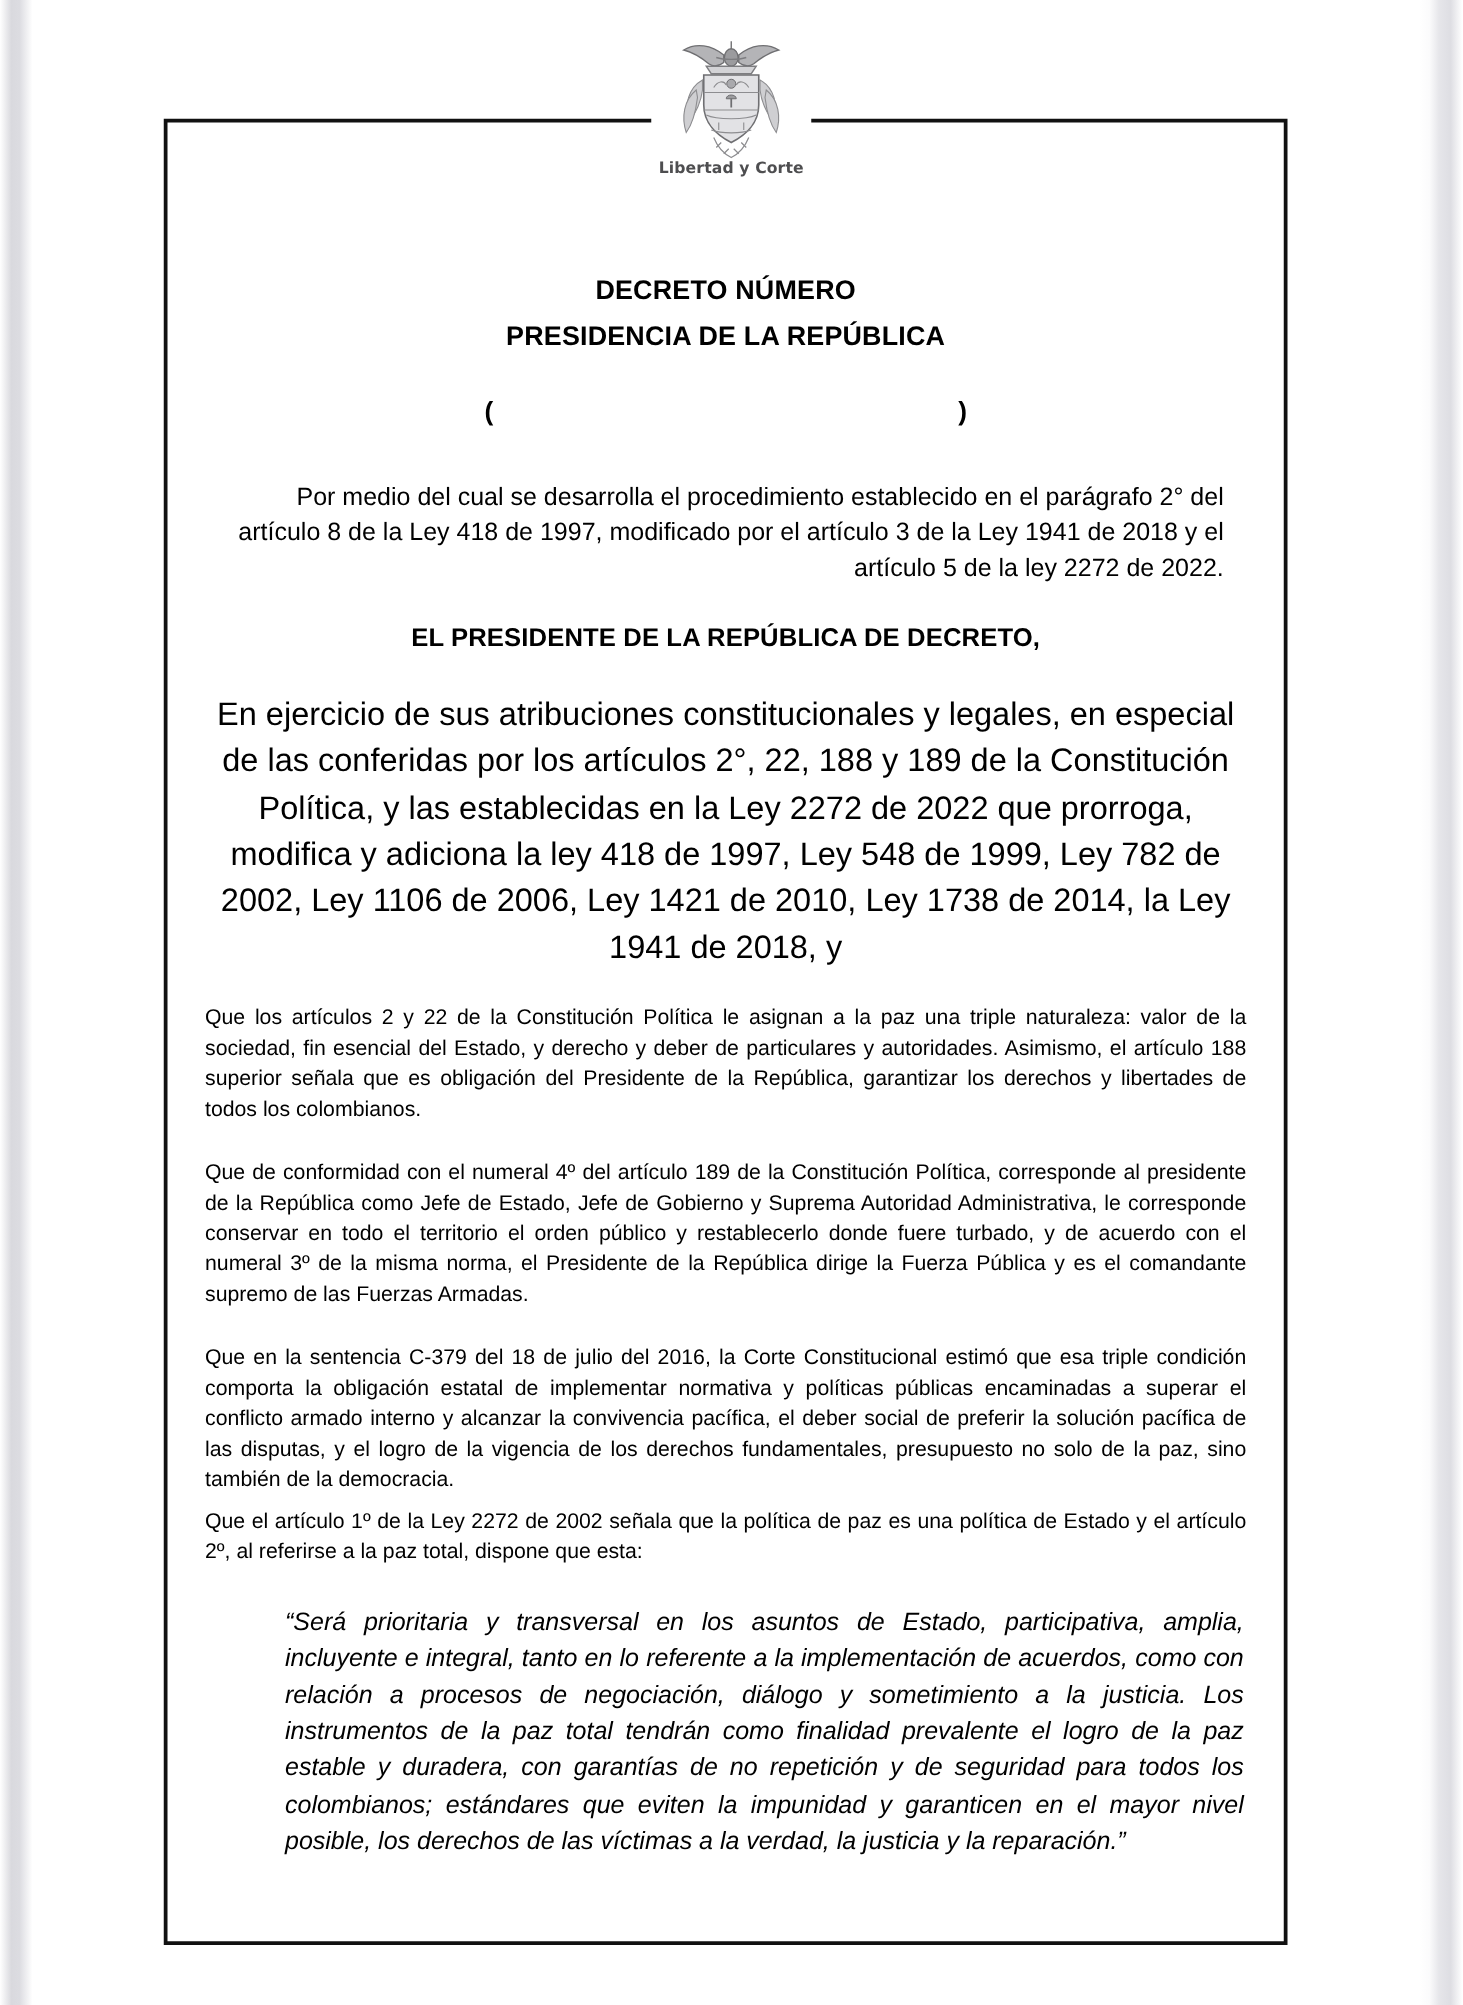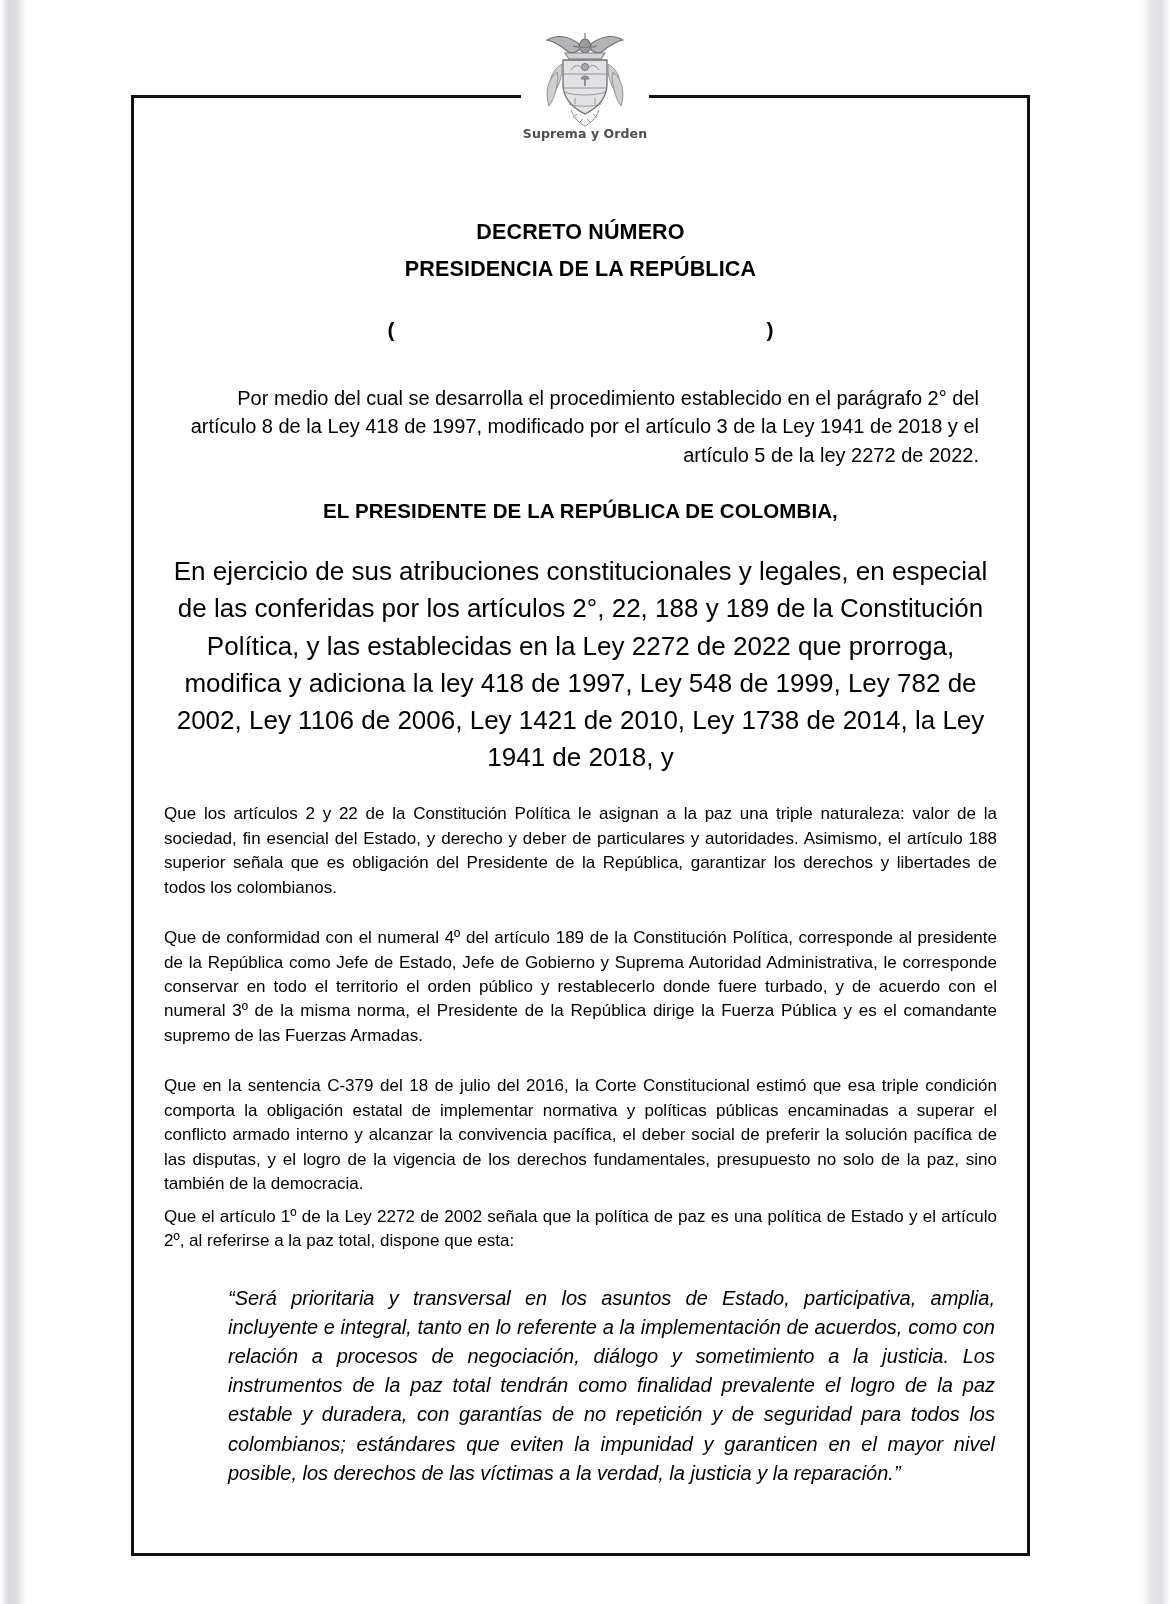--- a/index.html
+++ b/index.html
@@ -221,39 +221,39 @@
           <path d="M77 32 C88 38 92 52 88 66 C82 58 78 48 77 40 Z"></path>
           <path d="M26 40 C16 48 14 62 18 74 C24 66 26 54 27 46 Z"></path>
           <path d="M82 40 C92 48 94 62 90 74 C84 66 82 54 81 46 Z"></path>
         </g>
 
         <g stroke="#8d8d90" stroke-width="1" fill="none">
           <path d="M40 78 C44 88 50 92 54 94 C58 92 64 88 68 78"></path>
           <path d="M46 82 L42 86 M52 87 L48 91 M62 82 L66 86 M56 87 L60 91"></path>
         </g>
       </svg>
-      <div class="emblem-caption">Suprema y Orden</div>
+      <div class="emblem-caption">Libertad y Corte</div>
     </div>
   </div>
 
   <div class="doc-body">
 
     <div class="heading-center h-decreto">DECRETO NÚMERO</div>
 
     <div class="heading-center h-presidencia">PRESIDENCIA DE LA REPÚBLICA</div>
 
     <div class="paren-row">
       <span>(</span>
       <span class="gap"></span>
       <span>)</span>
     </div>
 
     <div class="subject-block">Por medio del cual se desarrolla el procedimiento establecido en el parágrafo 2° del artículo 8 de la Ley 418 de 1997, modificado por el artículo 3 de la Ley 1941 de 2018 y el artículo 5 de la ley 2272 de 2022.</div>
 
-    <div class="h-presidente">EL PRESIDENTE DE LA REPÚBLICA DE COLOMBIA,</div>
+    <div class="h-presidente">EL PRESIDENTE DE LA REPÚBLICA DE DECRETO,</div>
 
     <div class="faculties-block">En ejercicio de sus atribuciones constitucionales y legales, en especial de las conferidas por los artículos 2°, 22, 188 y 189 de la Constitución Política, y las establecidas en  la Ley 2272 de 2022 que prorroga, modifica y adiciona la ley 418 de 1997, Ley 548 de 1999, Ley 782 de 2002, Ley 1106 de 2006, Ley 1421 de 2010, Ley 1738 de 2014, la Ley 1941 de 2018, y</div>
 
 
     <p class="para">Que los artículos 2 y 22 de la Constitución Política le asignan a la paz una triple naturaleza: valor de la sociedad, fin esencial del Estado, y derecho y deber de particulares y autoridades. Asimismo, el artículo 188 superior señala que es obligación del Presidente de la República, garantizar los derechos y libertades de todos los colombianos.</p>
     <p class="para">Que de conformidad con el numeral 4º del artículo 189 de la Constitución Política, corresponde al presidente de la República como Jefe de Estado, Jefe de Gobierno y Suprema Autoridad Administrativa, le corresponde conservar en todo el territorio el orden público y restablecerlo donde fuere turbado, y de acuerdo con el numeral 3º de la misma norma, el Presidente de la República dirige la Fuerza Pública y es el comandante supremo de las Fuerzas Armadas.</p>
     <p class="para">Que en la sentencia C-379 del 18 de julio del 2016, la Corte Constitucional estimó que esa triple condición comporta la obligación estatal de implementar normativa y políticas públicas encaminadas a superar el conflicto armado interno y alcanzar la convivencia pacífica, el deber social de preferir la solución pacífica de las disputas, y el logro de la vigencia de los derechos fundamentales, presupuesto no solo de la paz, sino también de la democracia.</p>
     <p class="para tight">Que el artículo 1º de la Ley 2272 de 2002 señala que la política de paz es una política de Estado y el artículo 2º, al referirse a la paz total, dispone que esta:</p>
 
     <div class="quote-block">“Será prioritaria y transversal en los asuntos de Estado, participativa, amplia, incluyente e integral, tanto en lo referente a la implementación de acuerdos, como con relación a procesos de negociación, diálogo y sometimiento a la justicia. Los instrumentos de la paz total tendrán como finalidad prevalente el logro de la paz estable y duradera, con garantías de no repetición y de seguridad para todos los colombianos; estándares que eviten la impunidad y garanticen en el mayor nivel posible, los derechos de las víctimas a la verdad, la justicia y la reparación.”</div>

